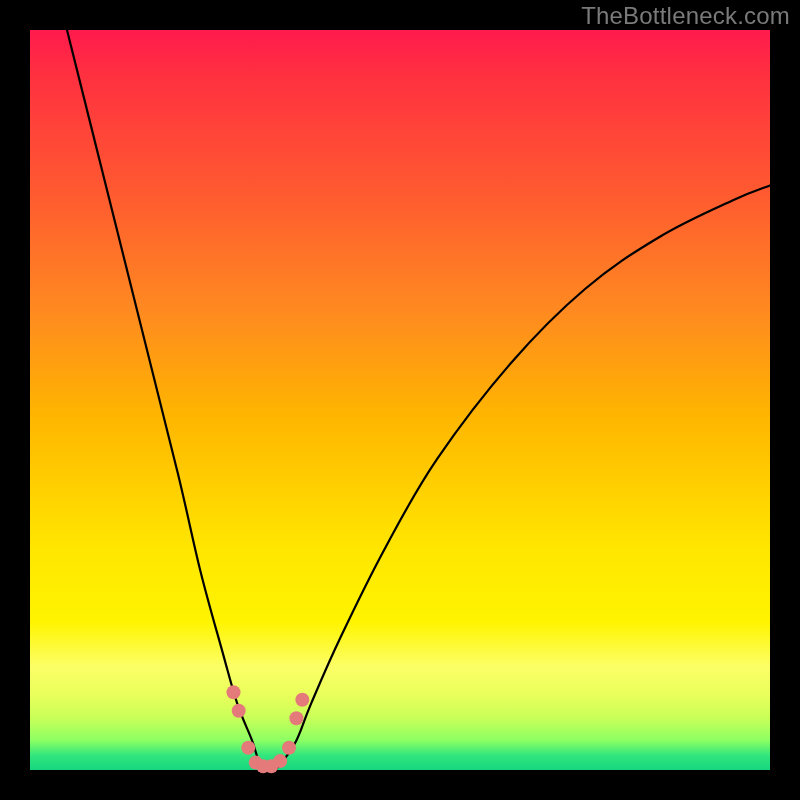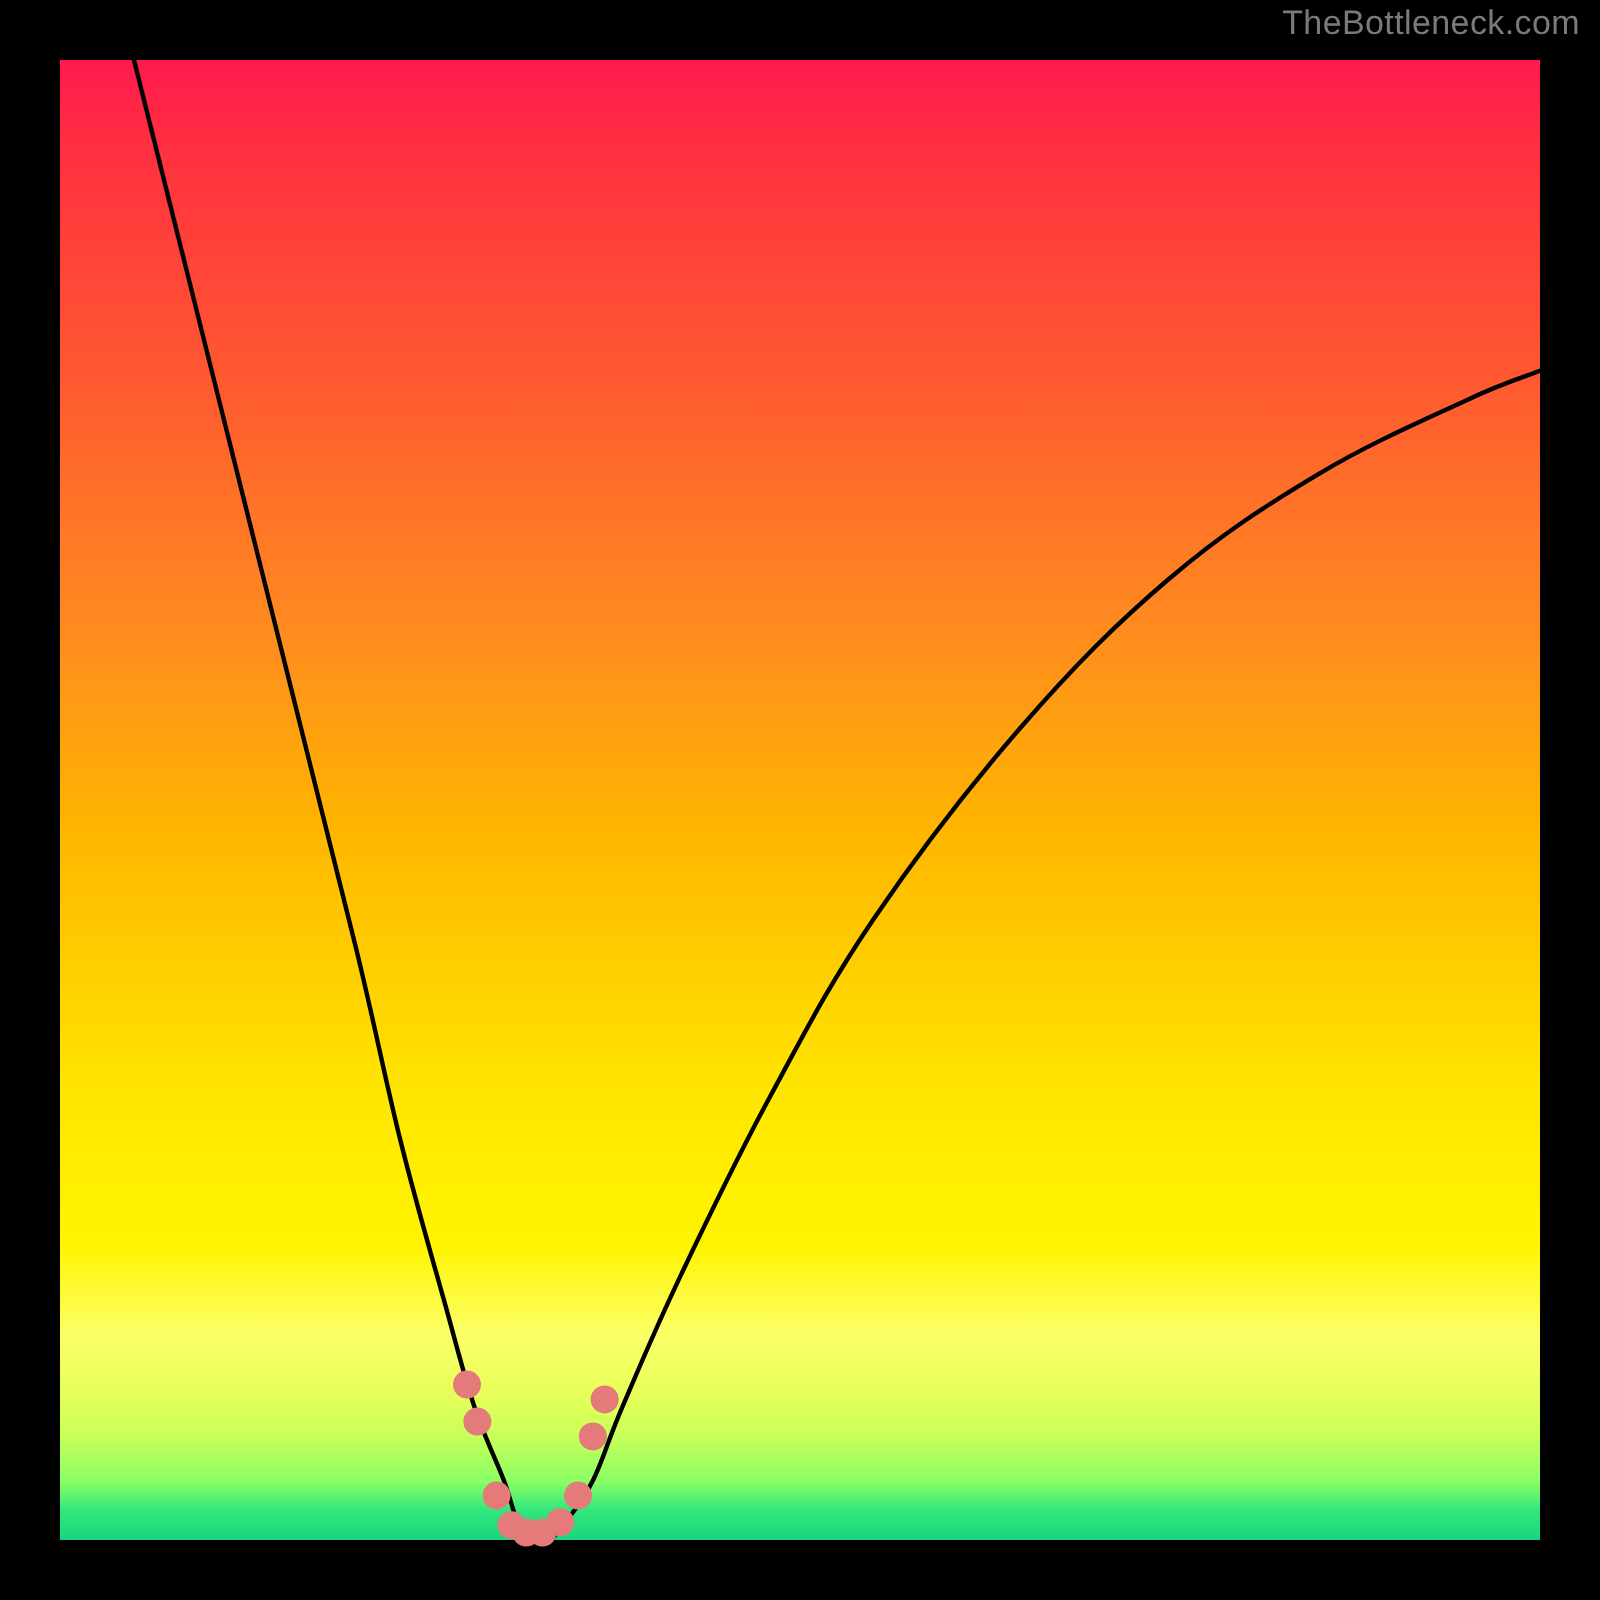--- a/index.html
+++ b/index.html
@@ -17,21 +17,21 @@
     top: 0;
     width: 800px;
     height: 800px;
     background: #000;
   }
   .watermark {
     position: absolute;
     top: 2px;
     right: 10px;
     color: #7a7a7a;
-    font-size: 17px;
+    font-size: 24px;
     font-weight: 500;
     letter-spacing: 0.2px;
     user-select: none;
     margin-left: 20px;
   }
   .plot {
     position: absolute;
     left: 30px;
     top: 30px;
     width: 740px;

